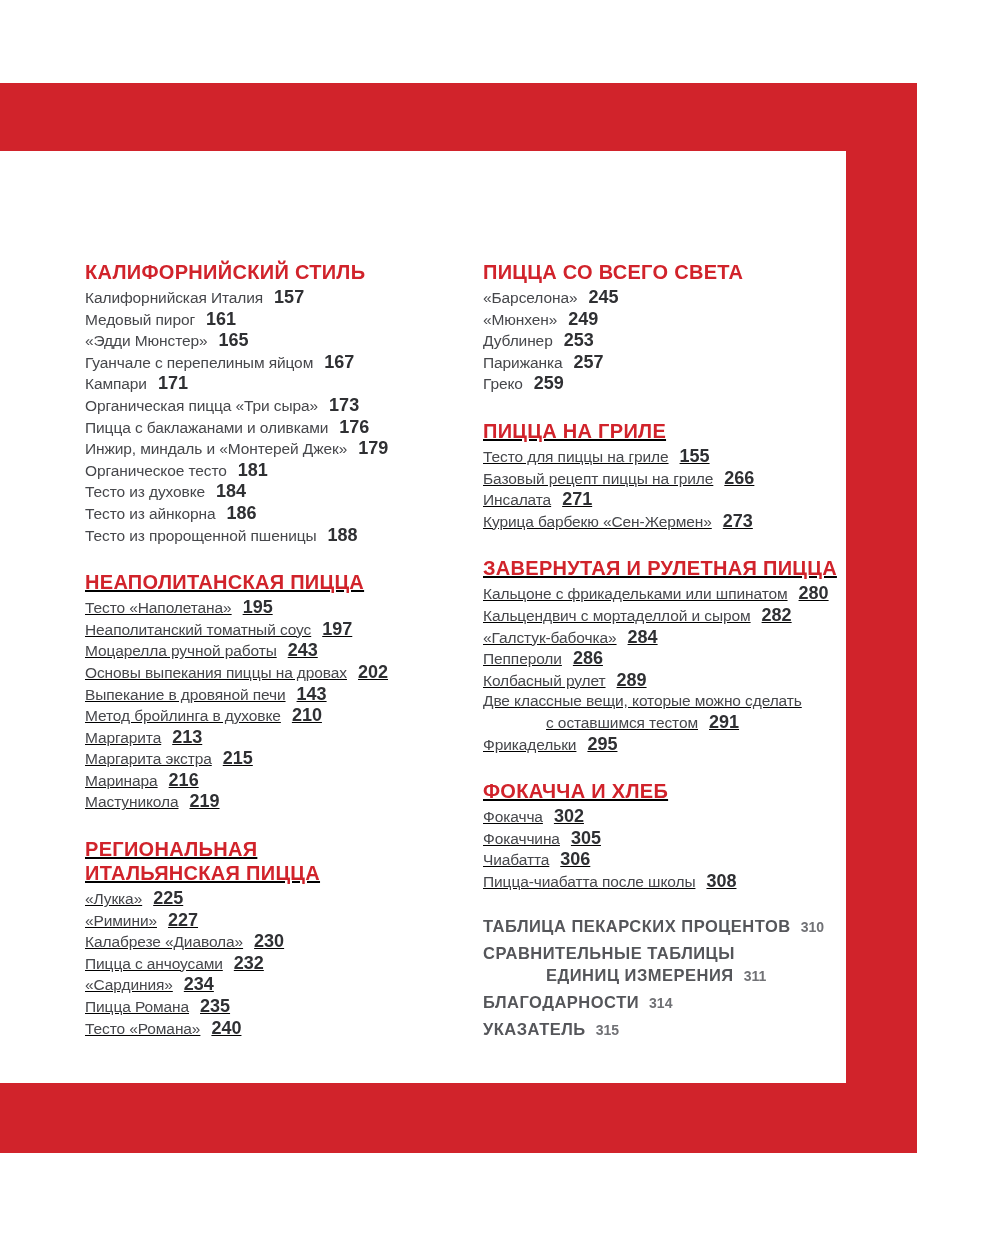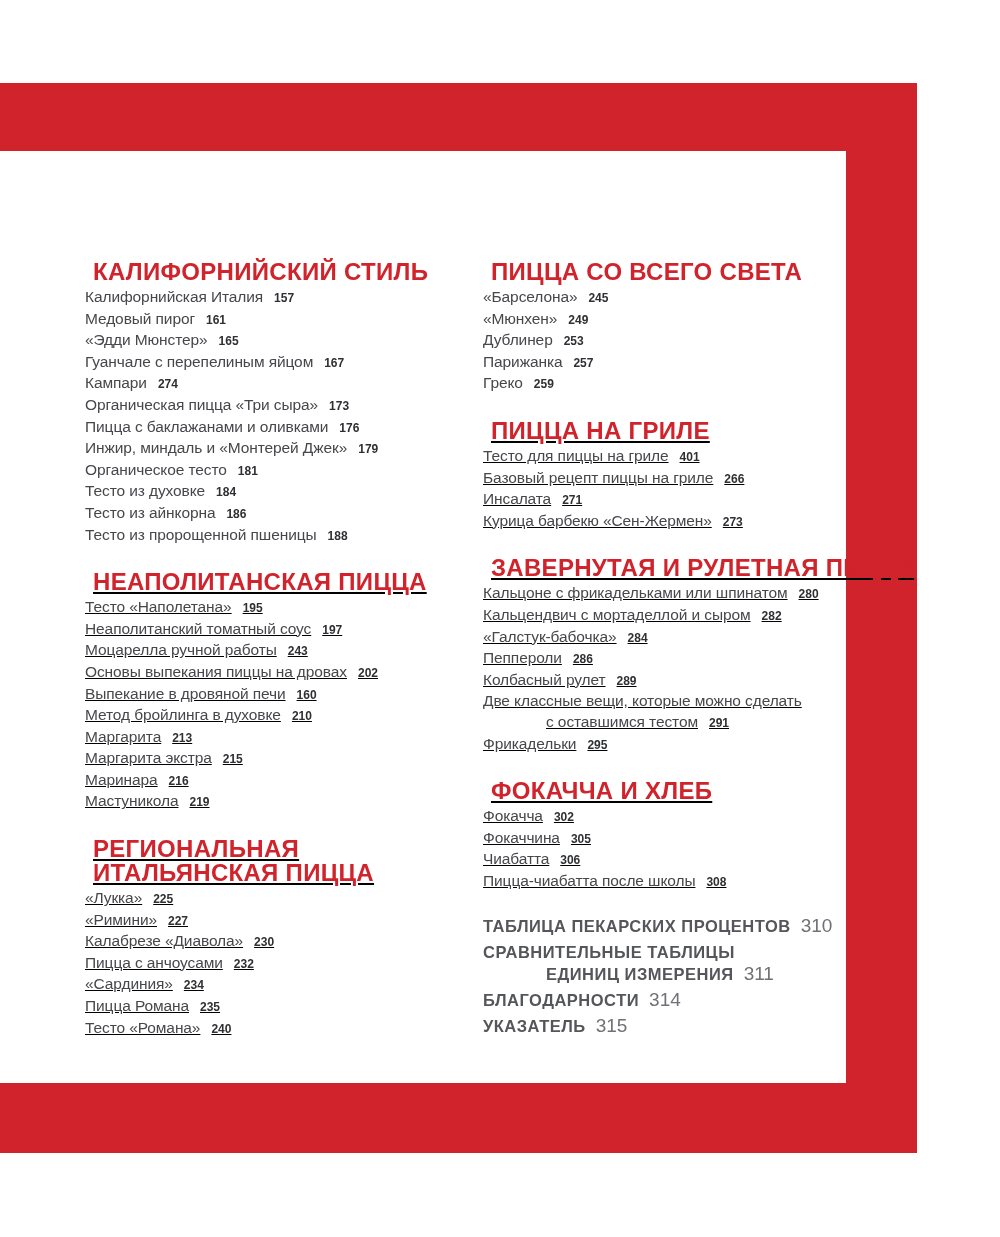--- a/index.html
+++ b/index.html
@@ -20,40 +20,40 @@
   }
   .content-card{
     position:absolute;left:0;top:151px;width:846px;height:932px;
     background:#ffffff;
   }
   .toc-col{position:absolute;top:260px;}
   .toc-col-left{left:85px;width:372px;}
   .toc-col-right{left:483px;width:390px;}
   .toc-section + .toc-section{margin-top:24px;text-decoration:underline;}
   .section-heading{
-    color:var(--red);font-weight:bold;font-size:24px;line-height:24px;
-    letter-spacing:0.3px;margin:0 0 3px 8px;white-space:nowrap;
+    color:var(--red);font-weight:bold;font-size:20px;line-height:24px;
+    letter-spacing:0.3px;margin:0 0 3px 0;white-space:nowrap;
   }
   .entry-line{
     font-size:15.5px;line-height:20.6px;color:var(--text);
     letter-spacing:-0.1px;white-space:nowrap;
   }
   .entry-line.cont{padding-left:63px;}
   .entry-line .pg{
-    font-weight:bold;font-size:12px;color:var(--num);margin-left:11px;
+    font-weight:bold;font-size:18px;color:var(--num);margin-left:11px;
     letter-spacing:0;
   }
   .back-matter{margin-top:23px;}
   .back-entry + .back-entry{margin-top:4px;}
   .back-entry .entry-line{
     font-weight:bold;font-size:16.5px;line-height:22px;color:var(--back);
     letter-spacing:0.5px;
   }
   .back-entry .entry-line .pg{
-    font-weight:normal;font-size:19px;color:var(--backnum);margin-left:10px;
+    font-weight:bold;font-size:14px;color:var(--backnum);margin-left:10px;
   }
 </style>
 </head>
 <body>
 
 <div class="red-frame"></div>
 <div class="content-card"></div>
 <div class="toc-col toc-col-left">
     <div class="toc-section">
       <div class="section-heading">
@@ -65,21 +65,21 @@
       <div class="toc-entry">
         <div class="entry-line"><span class="entry-label">Медовый пирог</span><span class="pg">161</span></div>
       </div>
       <div class="toc-entry">
         <div class="entry-line"><span class="entry-label">«Эдди Мюнстер»</span><span class="pg">165</span></div>
       </div>
       <div class="toc-entry">
         <div class="entry-line"><span class="entry-label">Гуанчале с перепелиным яйцом</span><span class="pg">167</span></div>
       </div>
       <div class="toc-entry">
-        <div class="entry-line"><span class="entry-label">Кампари</span><span class="pg">274</span></div>
+        <div class="entry-line"><span class="entry-label">Кампари</span><span class="pg">171</span></div>
       </div>
       <div class="toc-entry">
         <div class="entry-line"><span class="entry-label">Органическая пицца «Три сыра»</span><span class="pg">173</span></div>
       </div>
       <div class="toc-entry">
         <div class="entry-line"><span class="entry-label">Пицца с баклажанами и оливками</span><span class="pg">176</span></div>
       </div>
       <div class="toc-entry">
         <div class="entry-line"><span class="entry-label">Инжир, миндаль и «Монтерей Джек»</span><span class="pg">179</span></div>
       </div>
@@ -106,21 +106,21 @@
       <div class="toc-entry">
         <div class="entry-line"><span class="entry-label">Неаполитанский томатный соус</span><span class="pg">197</span></div>
       </div>
       <div class="toc-entry">
         <div class="entry-line"><span class="entry-label">Моцарелла ручной работы</span><span class="pg">243</span></div>
       </div>
       <div class="toc-entry">
         <div class="entry-line"><span class="entry-label">Основы выпекания пиццы на дровах</span><span class="pg">202</span></div>
       </div>
       <div class="toc-entry">
-        <div class="entry-line"><span class="entry-label">Выпекание в дровяной печи</span><span class="pg">160</span></div>
+        <div class="entry-line"><span class="entry-label">Выпекание в дровяной печи</span><span class="pg">143</span></div>
       </div>
       <div class="toc-entry">
         <div class="entry-line"><span class="entry-label">Метод бройлинга в духовке</span><span class="pg">210</span></div>
       </div>
       <div class="toc-entry">
         <div class="entry-line"><span class="entry-label">Маргарита</span><span class="pg">213</span></div>
       </div>
       <div class="toc-entry">
         <div class="entry-line"><span class="entry-label">Маргарита экстра</span><span class="pg">215</span></div>
       </div>
@@ -178,21 +178,21 @@
       </div>
       <div class="toc-entry">
         <div class="entry-line"><span class="entry-label">Греко</span><span class="pg">259</span></div>
       </div>
     </div>
     <div class="toc-section">
       <div class="section-heading">
         <div class="heading-line">ПИЦЦА НА ГРИЛЕ</div>
       </div>
       <div class="toc-entry">
-        <div class="entry-line"><span class="entry-label">Тесто для пиццы на гриле</span><span class="pg">401</span></div>
+        <div class="entry-line"><span class="entry-label">Тесто для пиццы на гриле</span><span class="pg">155</span></div>
       </div>
       <div class="toc-entry">
         <div class="entry-line"><span class="entry-label">Базовый рецепт пиццы на гриле</span><span class="pg">266</span></div>
       </div>
       <div class="toc-entry">
         <div class="entry-line"><span class="entry-label">Инсалата</span><span class="pg">271</span></div>
       </div>
       <div class="toc-entry">
         <div class="entry-line"><span class="entry-label">Курица барбекю «Сен-Жермен»</span><span class="pg">273</span></div>
       </div>

